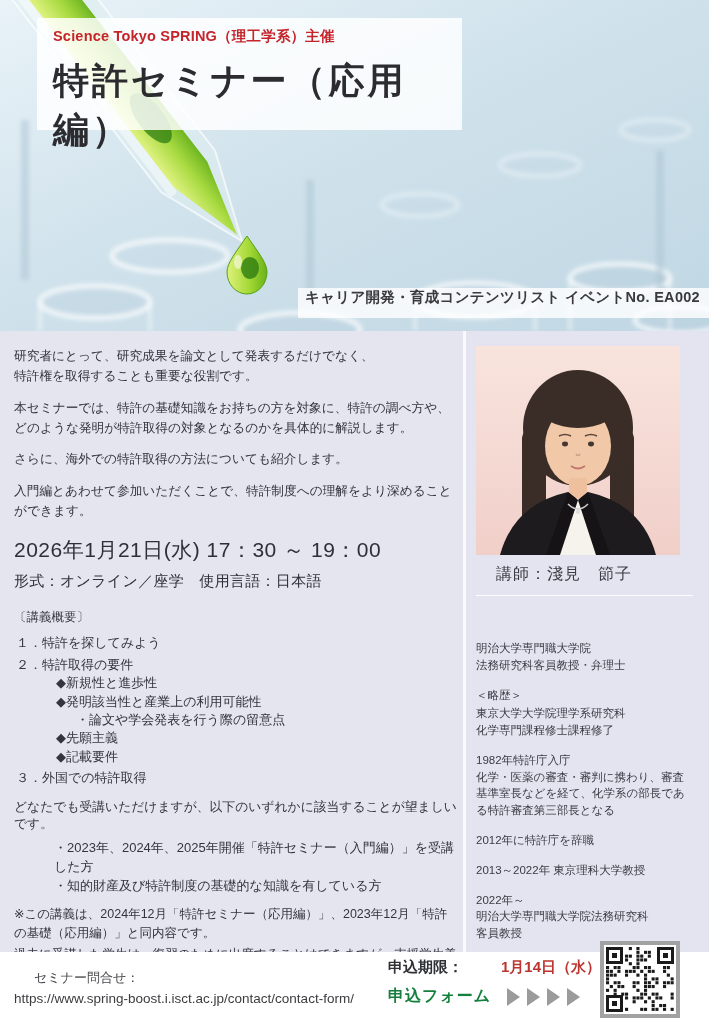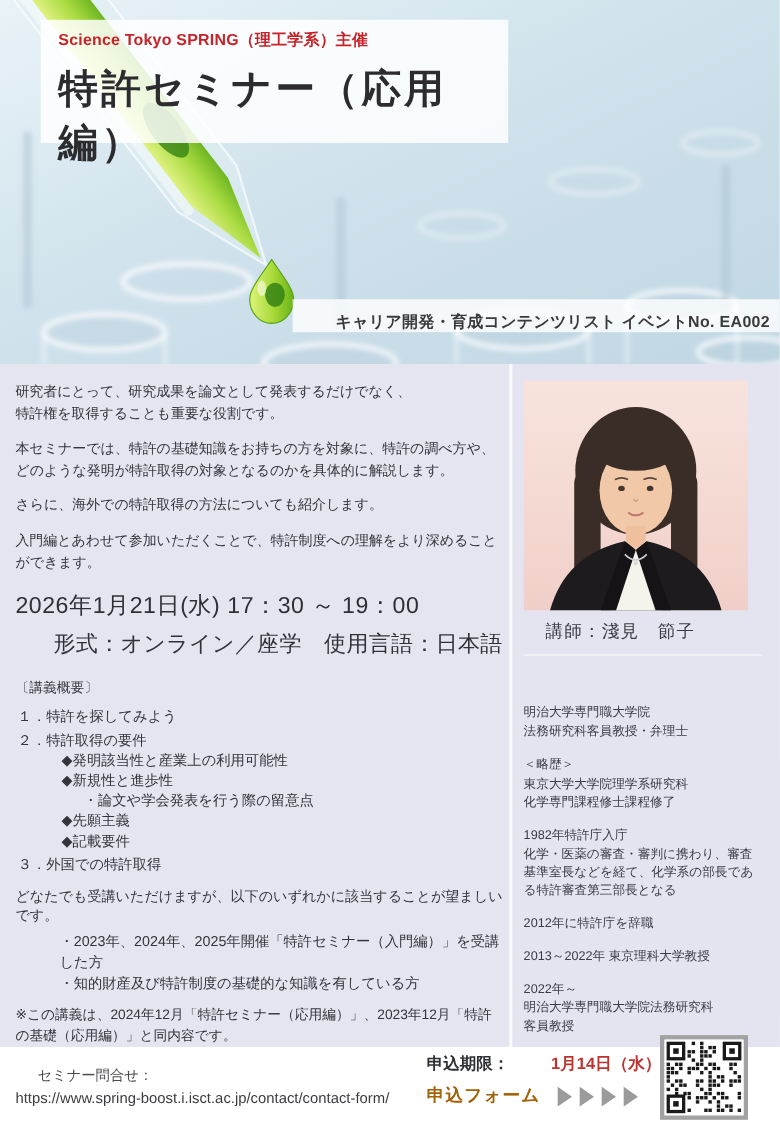--- a/index.html
+++ b/index.html
@@ -7,37 +7,37 @@
   body { font-family:"Liberation Sans","DejaVu Sans",sans-serif; color:#35363e; }
   .page { position:relative; width:709px; height:1024px; margin:0 auto; overflow:hidden; background:#ffffff; }
 
   
   .hero { position:relative; width:709px; height:331px; overflow:hidden; }
   .hero svg.bg { position:absolute; left:0; top:0; }
   .title-band { position:absolute; left:37px; top:18px; width:425px; height:112px;
                 background:rgba(255,255,255,0.84); padding:9px 14px 0 16px; }
   .organizer { color:#c5242b; font-weight:bold; font-size:14.5px; letter-spacing:0.2px; }
   .hero-title { margin-top:11px; font-size:36px; font-weight:bold; color:#2c2c30; letter-spacing:3px; }
-  .event-strip { position:absolute; right:0; top:272px; width:443px; height:30px;
-                 background:rgba(255,255,255,0.8); display:flex; align-items:flex-end;
+  .event-strip { position:absolute; right:0; top:288px; width:411px; height:30px;
+                 background:rgba(255,255,255,0.8); display:flex; align-items:flex-start;
                  justify-content:flex-end; padding-right:9px; }
   .event-strip span { font-weight:bold; font-size:14.5px; color:#3a3a3c; letter-spacing:0.3px; }
 
   
   .main { display:flex; width:709px; height:621px; background:#e5e5ef; }
   .col-left { width:463px; padding:15px 6px 0 14px; }
   .divider { width:3px; background:#fafafd; }
   .col-right { flex:1; background:#e3e4ef; padding:13px 16px 0 10px; }
 
   .pre { white-space:pre-line; }
   .intro p { font-size:12.7px; line-height:1.6; margin-bottom:11px; color:#33343c; }
   .intro p:last-child { margin-bottom:15px; }
 
   .date-line { font-size:21px; color:#2e2f37; letter-spacing:0.5px; margin-bottom:8px; }
-  .format-line { font-size:20px; color:#2f3038; margin-bottom:18px; letter-spacing:0.3px;text-align:right; }
+  .format-line { font-size:15px; color:#2f3038; margin-bottom:18px; letter-spacing:0.3px; }
 
   .outline-h { font-size:12.5px; margin-bottom:8px; color:#35363e; }
   .outline { margin-bottom:11px; }
   .oline { font-size:13px; line-height:1.42; color:#33343c; }
   .lvl0 { padding-left:2px; margin-top:3px; }
   .lvl1 { padding-left:42px; }
   .lvl2 { padding-left:62px; }
 
   .lead { font-size:12.8px; margin-bottom:6px; color:#33343c; }
   .sub-item { font-size:13px; line-height:1.45; padding-left:40px; color:#33343c; }
@@ -56,21 +56,21 @@
   
   .footer { position:relative; width:709px; height:72px; background:#ffffff; }
   .contact { position:absolute; left:14px; top:17px; }
   .contact-label { font-size:13px; color:#4a4a4e;margin-left:20px; }
   .contact-url { font-size:13.5px; color:#3c3c40; margin-top:4px; }
   .apply { position:absolute; left:388px; top:6px; }
   .deadline-row { display:flex; align-items:baseline;gap:38px; }
   .deadline-label { font-size:15px; font-weight:bold; color:#2f3036; }
   .deadline-value { font-size:15px; font-weight:bold; color:#bb3430; }
   .form-row { display:flex; align-items:center; margin-top:9px; }
-  .form-label { font-size:16px; font-weight:bold; color:#a16207; letter-spacing:1px; }
+  .form-label { font-size:16px; font-weight:bold; color:#15803d; letter-spacing:1px; }
   .arrows { display:flex; align-items:center; margin-left:16px; }
   .arrow { width:0; height:0; border-left:13px solid #9b9b9b;
            border-top:9px solid transparent; border-bottom:9px solid transparent; margin-right:7px; }
   .qr-wrap { position:absolute; left:600px; top:941px; width:80px; height:77px;
              background:#ffffff; border:4px solid #a2a2a2; z-index:5; }
 </style>
 </head>
 <body>
 
 <div class="page">
@@ -160,22 +160,22 @@
         <p class="pre">入門編とあわせて参加いただくことで、特許制度への理解をより深めることができます。</p>
       </div>
 
       <div class="date-line">2026年1月21日(水) 17：30 ～ 19：00</div>
       <div class="format-line">形式：オンライン／座学　使用言語：日本語</div>
 
       <div class="outline-h">〔講義概要〕</div>
       <div class="outline">
         <div class="oline lvl0">１．特許を探してみよう</div>
         <div class="oline lvl0">２．特許取得の要件</div>
+        <div class="oline lvl1">◆新規性と進歩性</div>
         <div class="oline lvl1">◆発明該当性と産業上の利用可能性</div>
-        <div class="oline lvl1">◆新規性と進歩性</div>
         <div class="oline lvl2">・論文や学会発表を行う際の留意点</div>
         <div class="oline lvl1">◆先願主義</div>
         <div class="oline lvl1">◆記載要件</div>
         <div class="oline lvl0">３．外国での特許取得</div>
       </div>
 
       <div class="lead">どなたでも受講いただけますが、以下のいずれかに該当することが望ましいです。</div>
       <div class="sub-items">
         <div class="sub-item">・2023年、2024年、2025年開催「特許セミナー（入門編）」を受講した方</div>
         <div class="sub-item">・知的財産及び特許制度の基礎的な知識を有している方</div>

